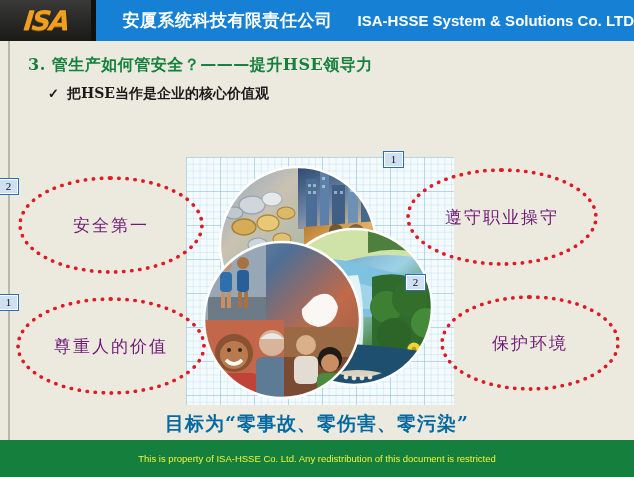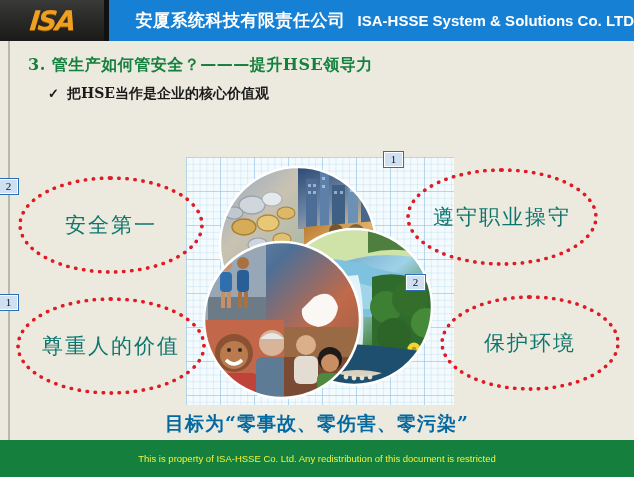--- a/index.html
+++ b/index.html
@@ -44,21 +44,21 @@
     padding-left:27px;box-sizing:border-box;
   }
   .header-cn{
     color:#ffffff;font-weight:bold;font-size:17px;
     font-family:"DejaVu Sans", sans-serif;
     letter-spacing:0.5px;white-space:nowrap;
   }
   .header-en{
     color:#ffffff;font-weight:bold;font-size:15px;
     font-family:"Liberation Sans", sans-serif;
-    margin-left:12px;white-space:nowrap;
+    margin-left:25px;white-space:nowrap;
   }
 
   
   .body-area{
     position:absolute;left:0;top:41px;width:634px;height:399px;
     background:#eceadf;
   }
   .left-rule{
     position:absolute;left:8px;top:0;width:2px;height:399px;
     background:#b9b8ae;
@@ -98,21 +98,21 @@
   
   .oval{
     position:absolute;
     border:4px dotted #e01b24;
     border-radius:50%;
     display:flex;align-items:center;justify-content:center;
     box-sizing:border-box;
   }
   .oval span{
     font-family:"DejaVu Serif", serif;
-    font-size:21px;color:#0f766e;
+    font-size:17px;color:#701a75;
     letter-spacing:2px;white-space:nowrap;
   }
   .oval-tl{left:18px;top:135px;width:186px;height:98px;}
   .oval-tr{left:406px;top:127px;width:192px;height:98px;}
   .oval-bl{left:16px;top:256px;width:190px;height:98px;}
   .oval-br{left:440px;top:254px;width:180px;height:96px;}
 
   
   .goal{
     position:absolute;left:0;top:370px;width:634px;

